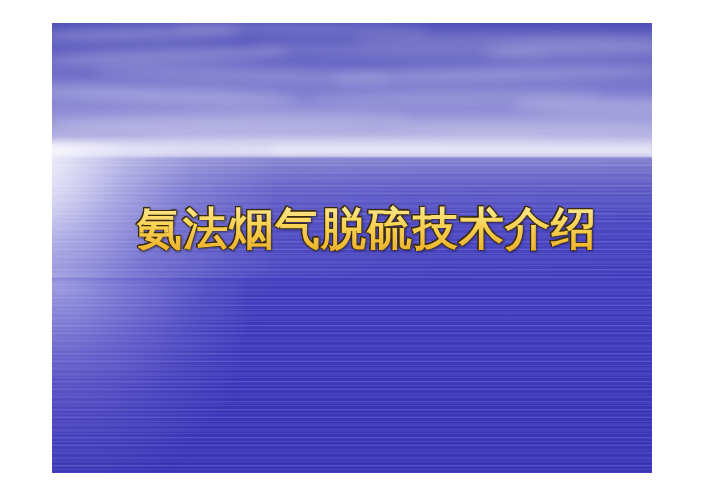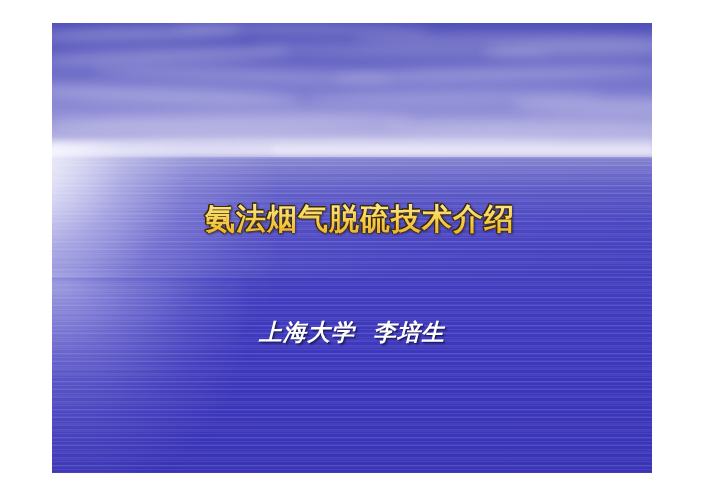--- a/index.html
+++ b/index.html
@@ -172,26 +172,26 @@
       rgba(255,255,255,0.30) 0%,
       rgba(255,255,255,0.14) 16%,
       rgba(255,255,255,0.05) 38%,
       rgba(255,255,255,0.02) 60%,
       rgba(255,255,255,0.0) 100%);
   }
 
   
   .slide-title {
     position: absolute;
-    left: 8px;
+    left: 15px;
     top: 176px;
     width: 100%;
     text-align: center;
     font-family: "DejaVu Sans", "Liberation Sans", sans-serif;
-    font-size: 30px;
+    font-size: 45px;
     font-weight: bold;
     letter-spacing: 1px;
     color: #f7d24c;
     background: linear-gradient(to bottom, #fdf0a8 0%, #f9d457 42%, #e8a81f 100%);
     -webkit-background-clip: text;
     background-clip: text;
     -webkit-text-fill-color: transparent;
     text-shadow: none;
     filter: drop-shadow(0.8px 0 0 #3a2a08) drop-shadow(-0.8px 0 0 #3a2a08)
             drop-shadow(0 0.8px 0 #3a2a08) drop-shadow(0 -0.8px 0 #3a2a08)
@@ -247,15 +247,14 @@
   <div class="sea">
     <div class="ripples"></div>
     <div class="ripples2"></div>
     <div class="sea-sheen"></div>
     <div class="glitter"></div>
     <div class="glitter-tail"></div>
   </div>
 
   <div class="slide-title">氨法烟气脱硫技术介绍</div>
 
-  <div class="slide-subtitle">上海大学  李培生</div>
 
 </div>
 
 </body></html>

